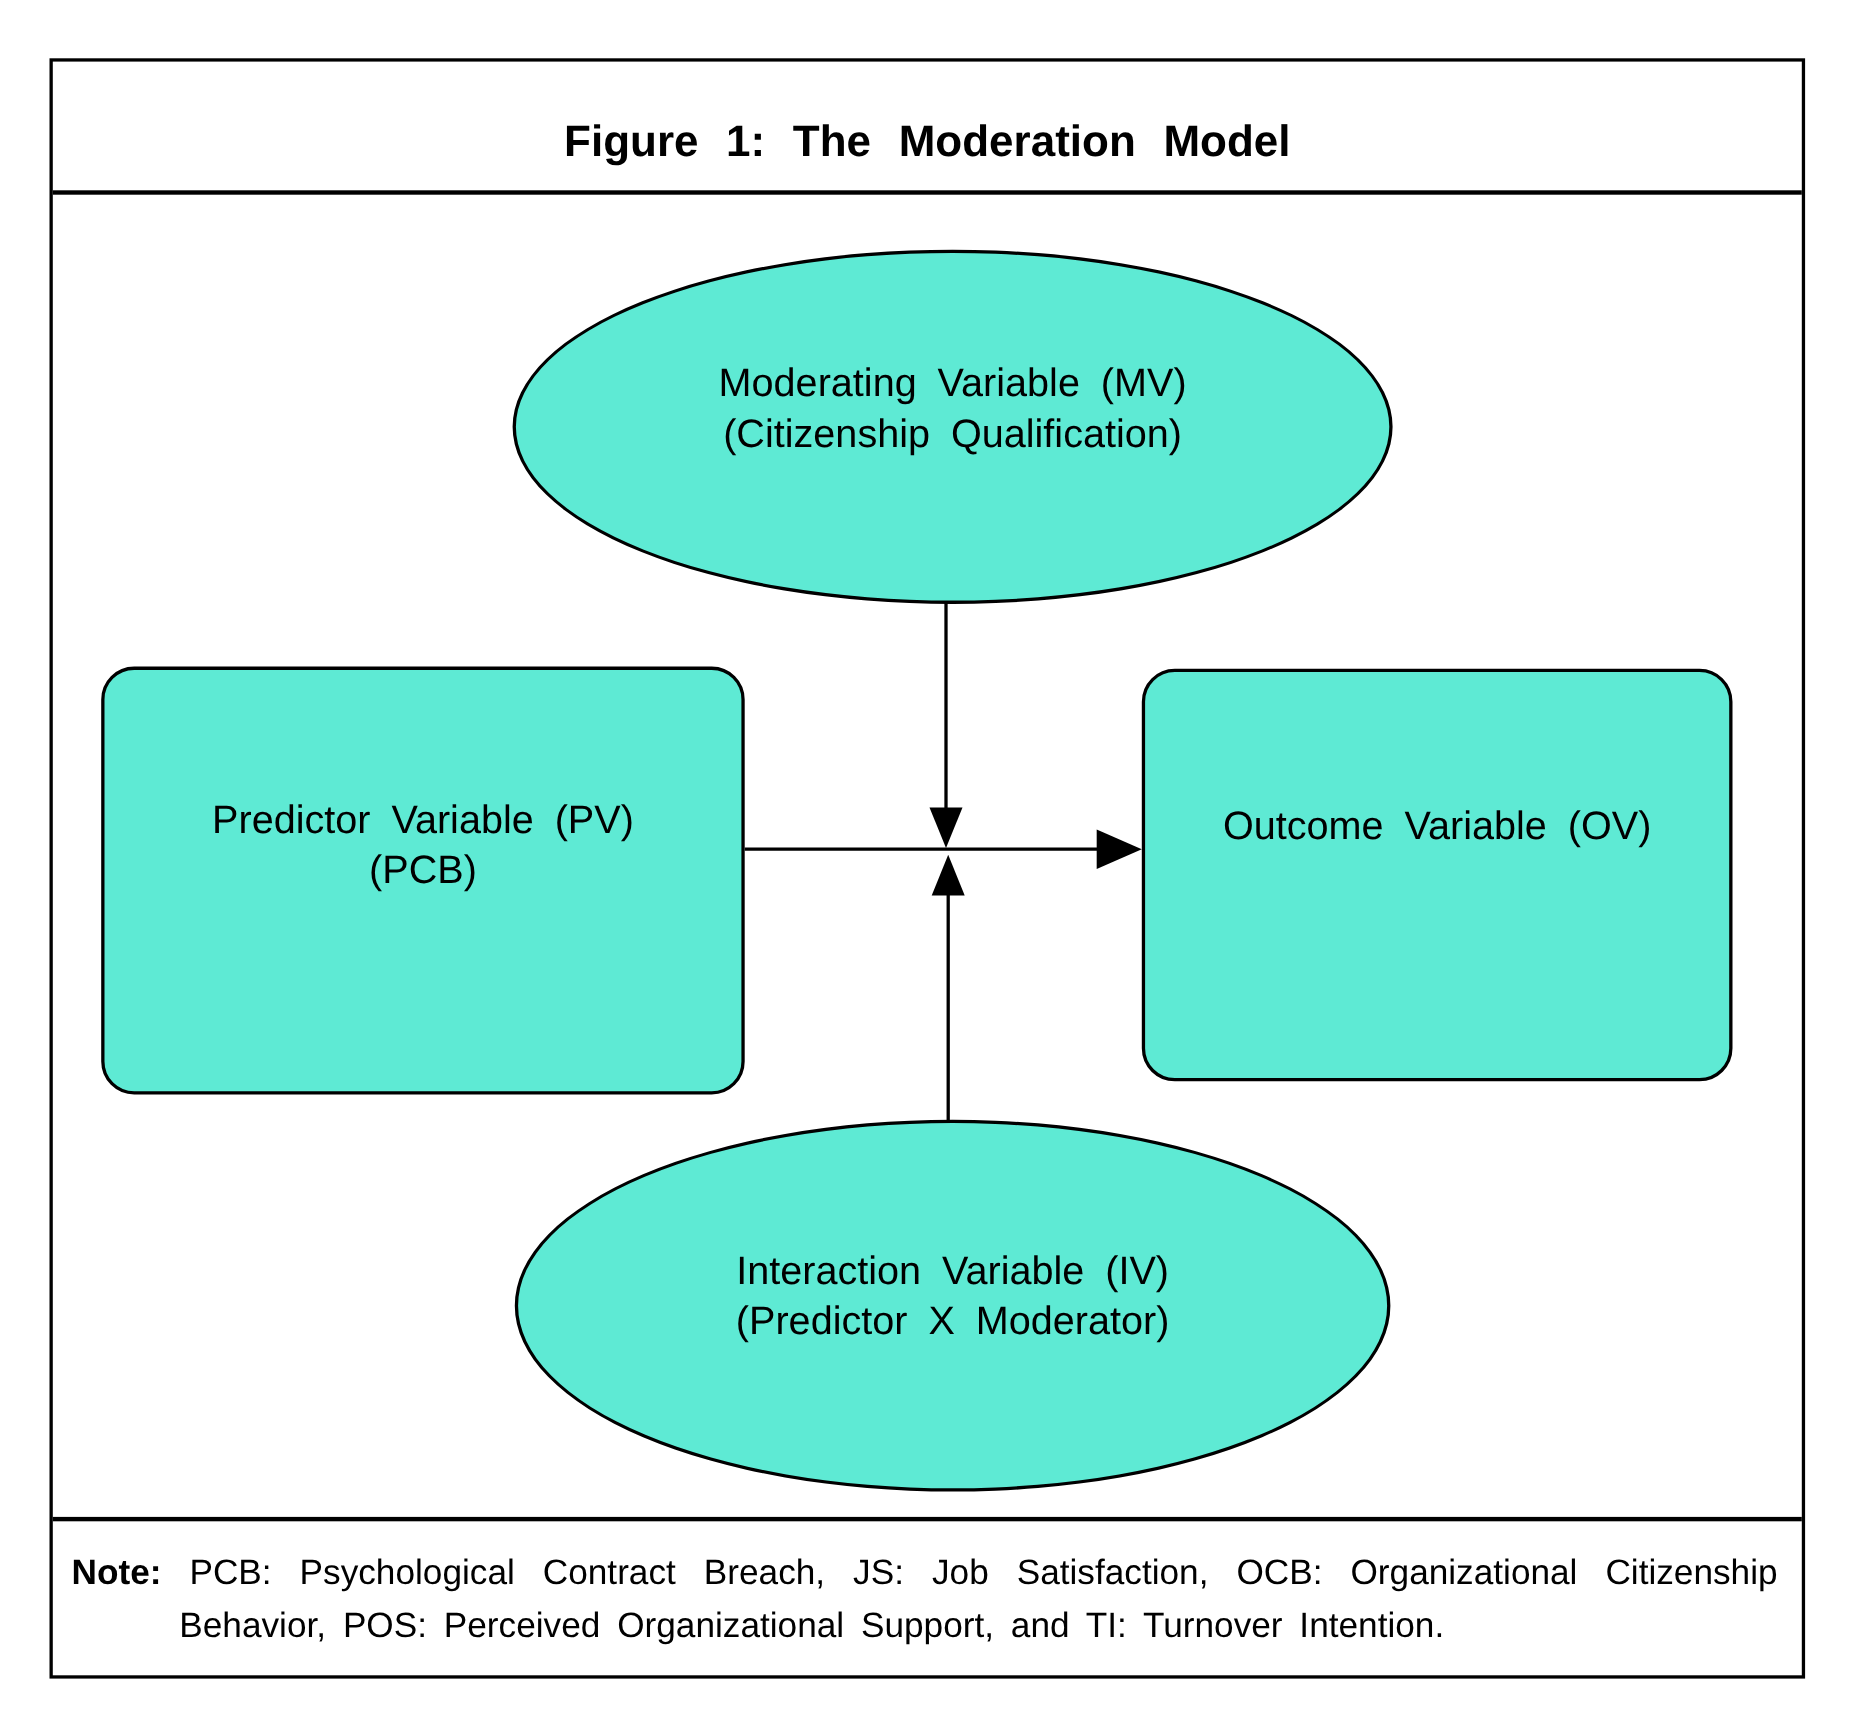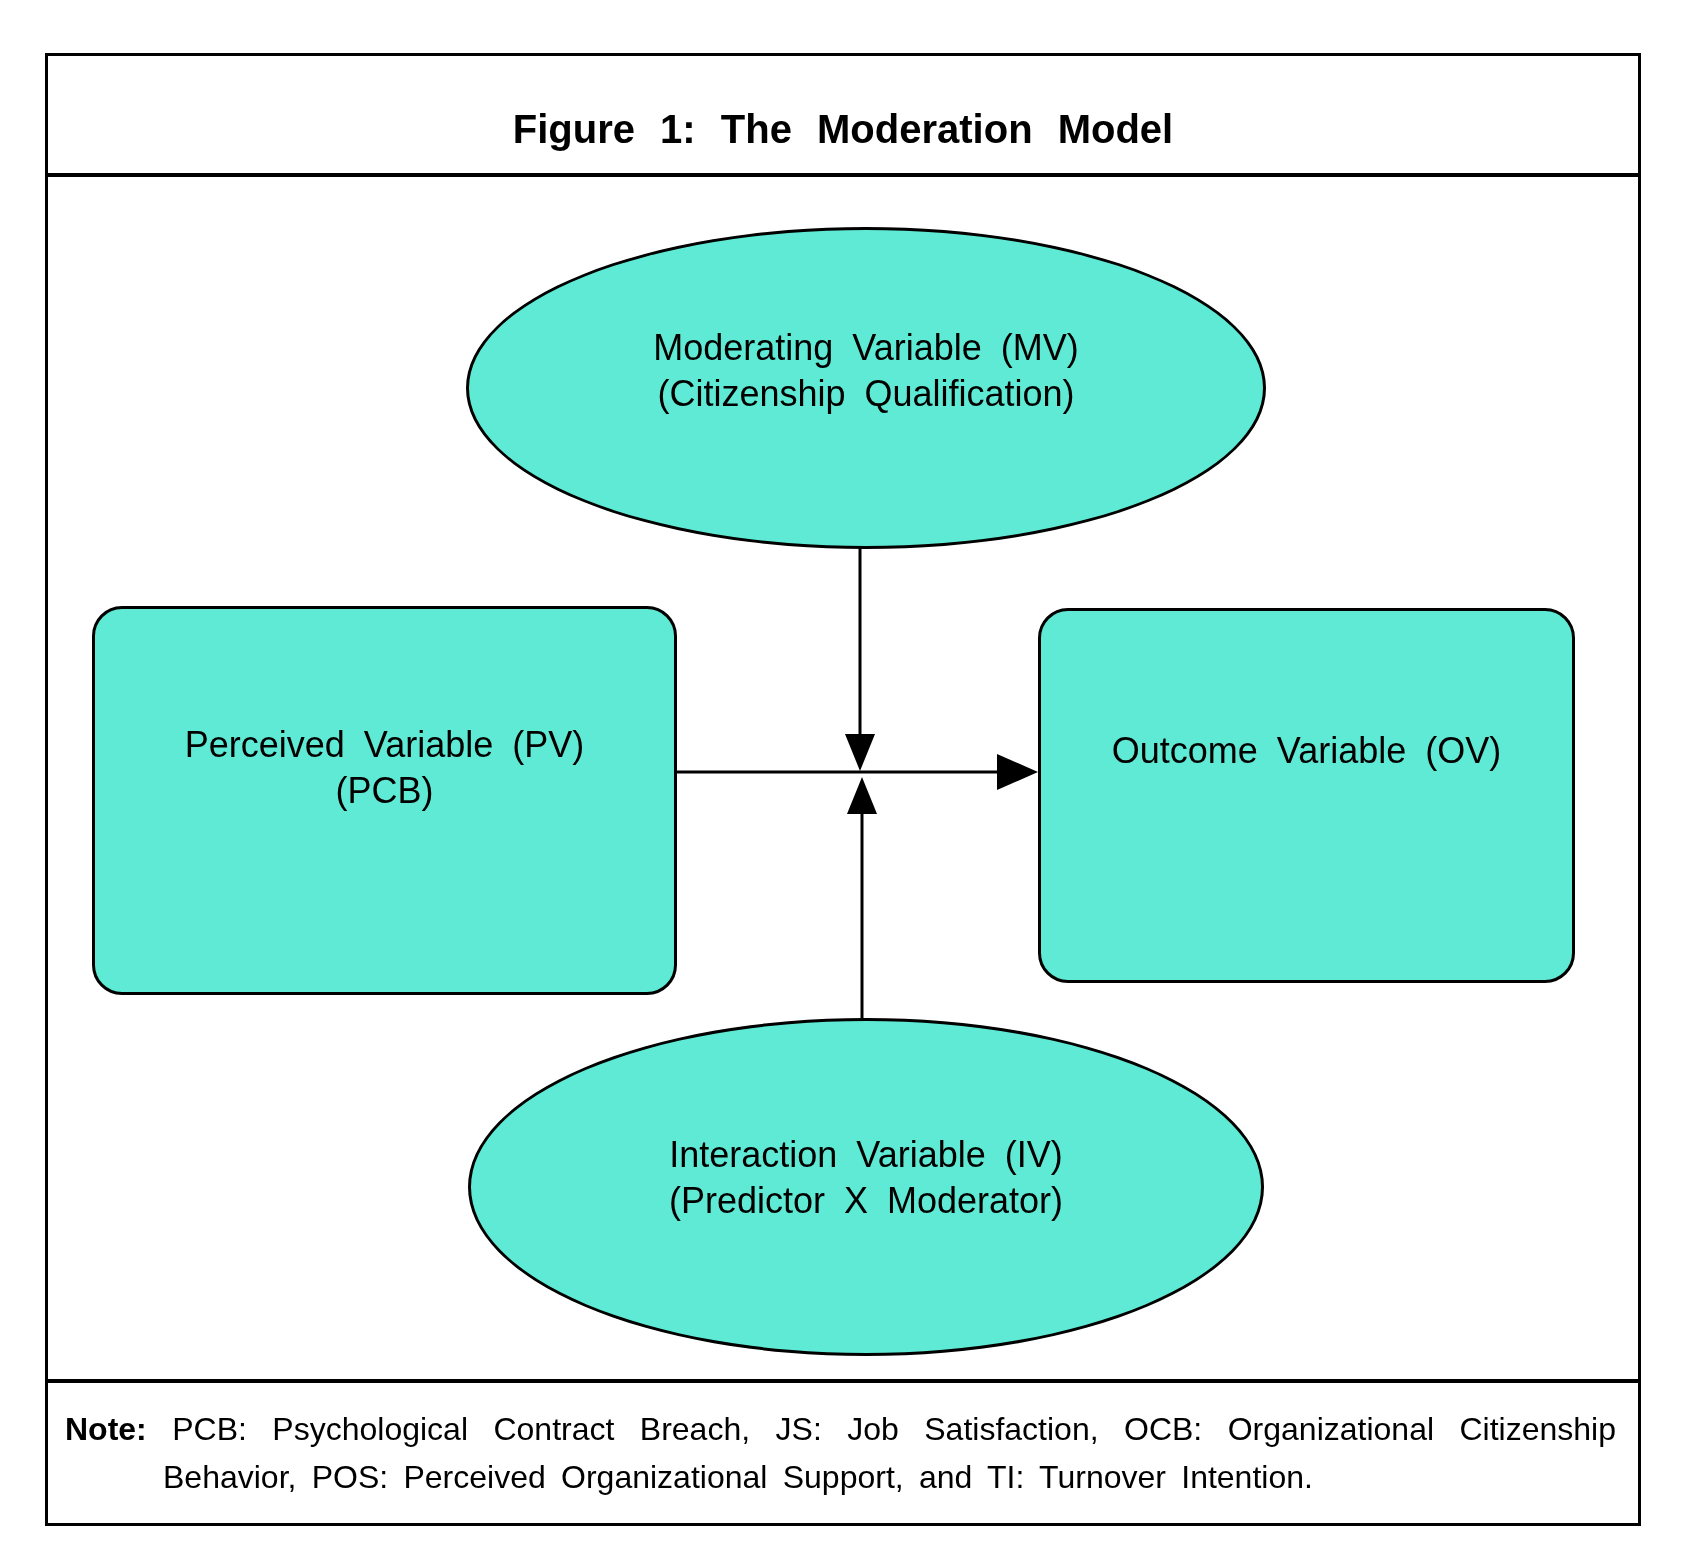--- a/index.html
+++ b/index.html
@@ -117,21 +117,21 @@
 
   <div class="node ellipse" id="node-mv">
     <div class="label">
       <div>Moderating Variable (MV)</div>
       <div>(Citizenship Qualification)</div>
     </div>
   </div>
 
   <div class="node rounded-rect" id="node-pv">
     <div class="label">
-      <div>Perceived Variable (PV)</div>
+      <div>Predictor Variable (PV)</div>
       <div>(PCB)</div>
     </div>
   </div>
 
   <div class="node rounded-rect" id="node-ov">
     <div class="label">
       <div>Outcome Variable (OV)</div>
     </div>
   </div>
 

